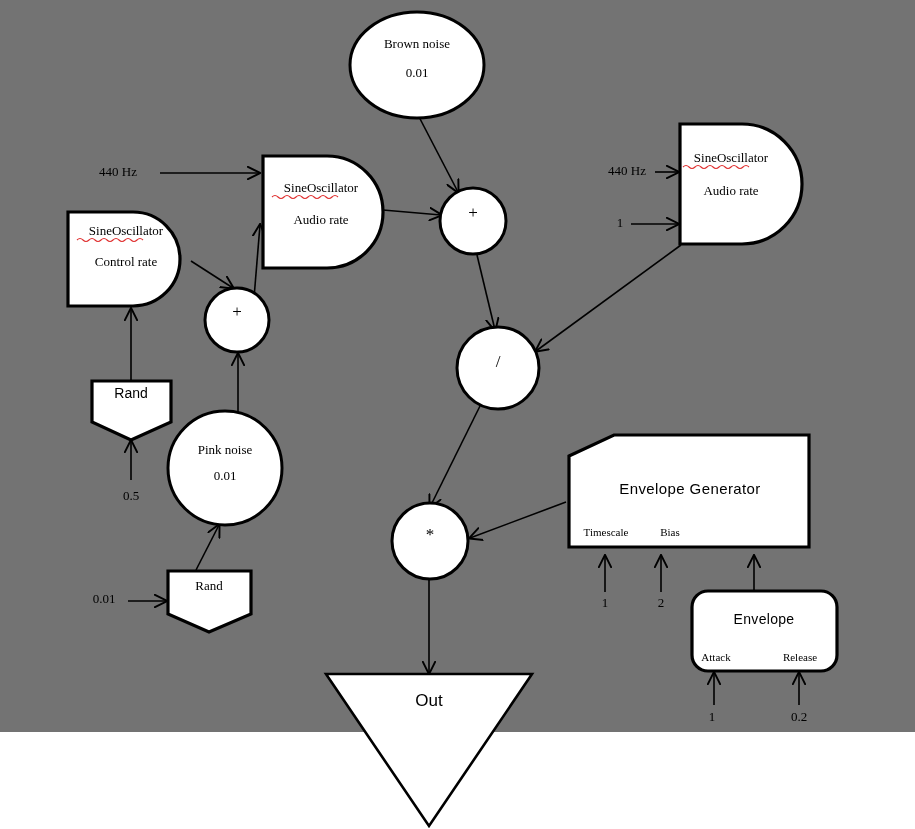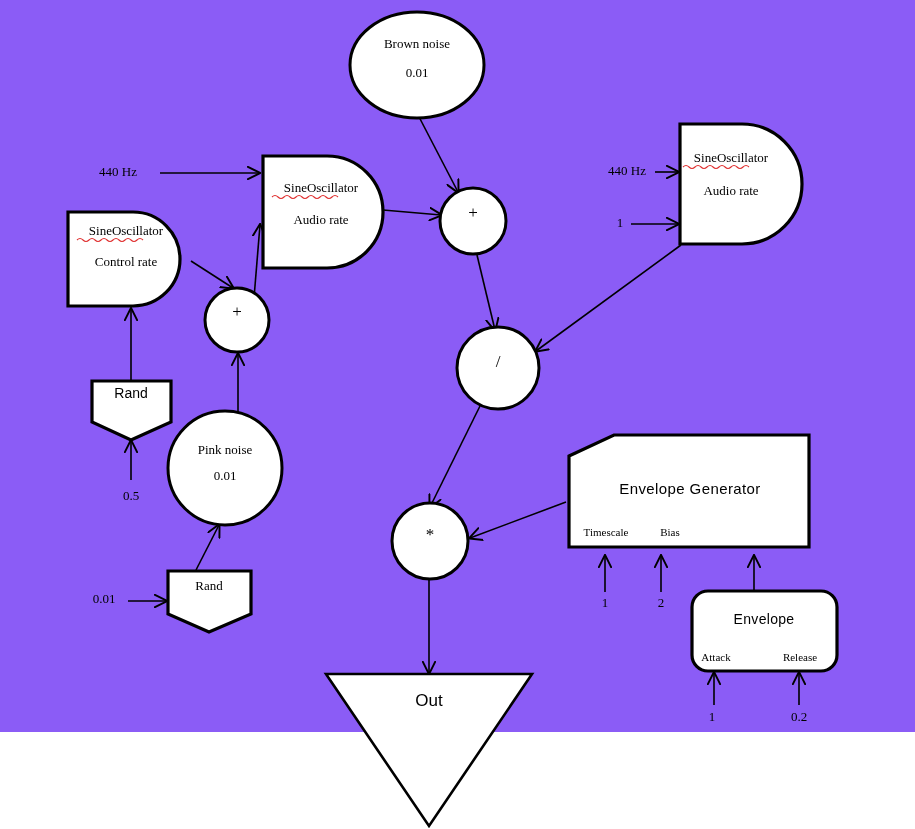--- a/index.html
+++ b/index.html
@@ -10,21 +10,21 @@
   body {
     width: 915px;
     height: 829px;
     font-family: "Liberation Serif", serif;
     overflow: hidden;
   }
   #canvas-root {
     position: relative;
     width: 915px;
     height: 732px;
-    background: #8b5cf6;
+    background: #737373;
   }
   svg#diagram {
     position: absolute;
     left: 0;
     top: 0;
     width: 915px;
     height: 829px;
   }
   .node-shape {
     fill: #ffffff;

